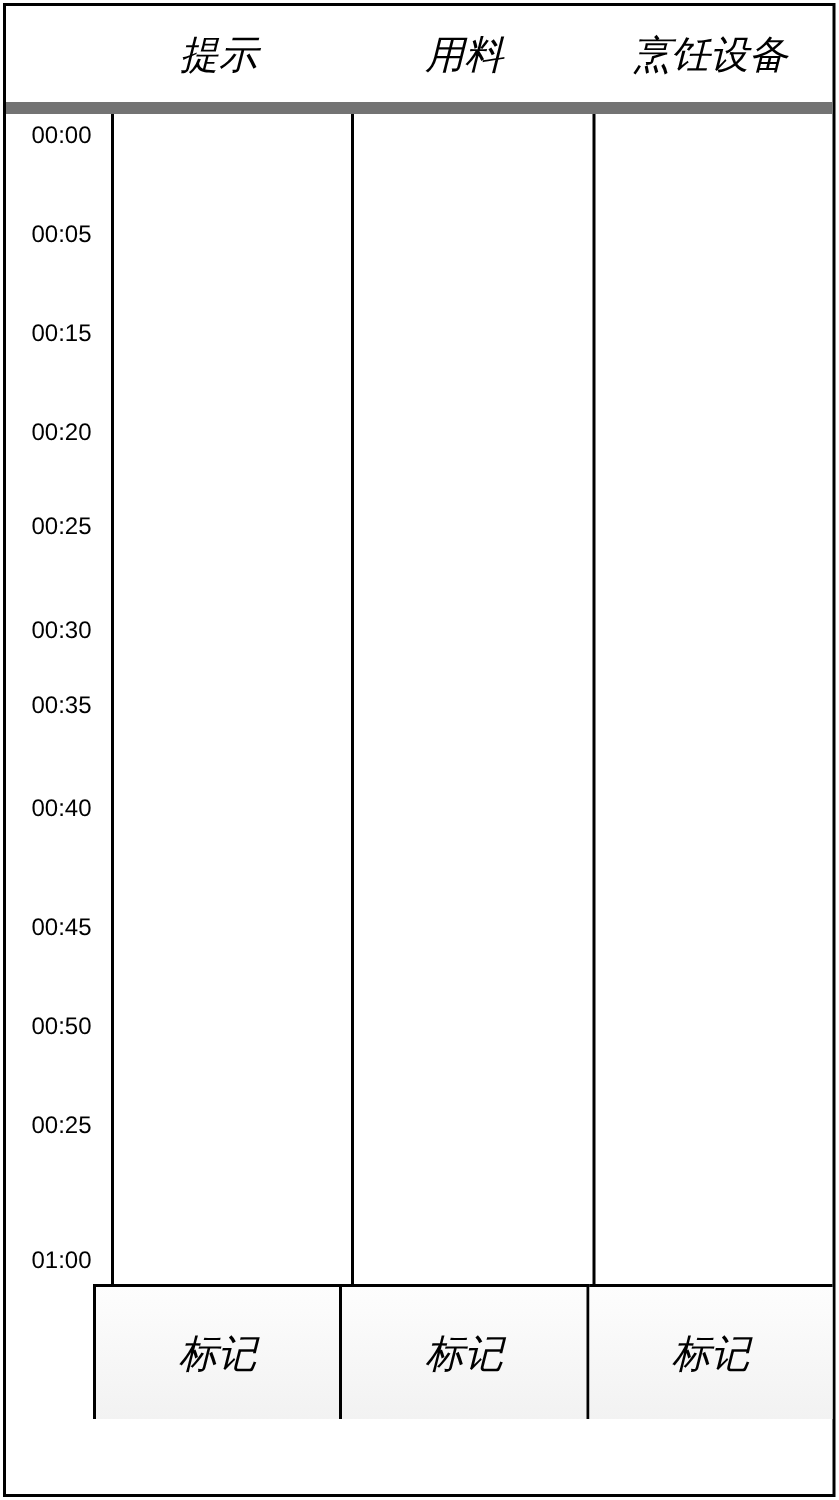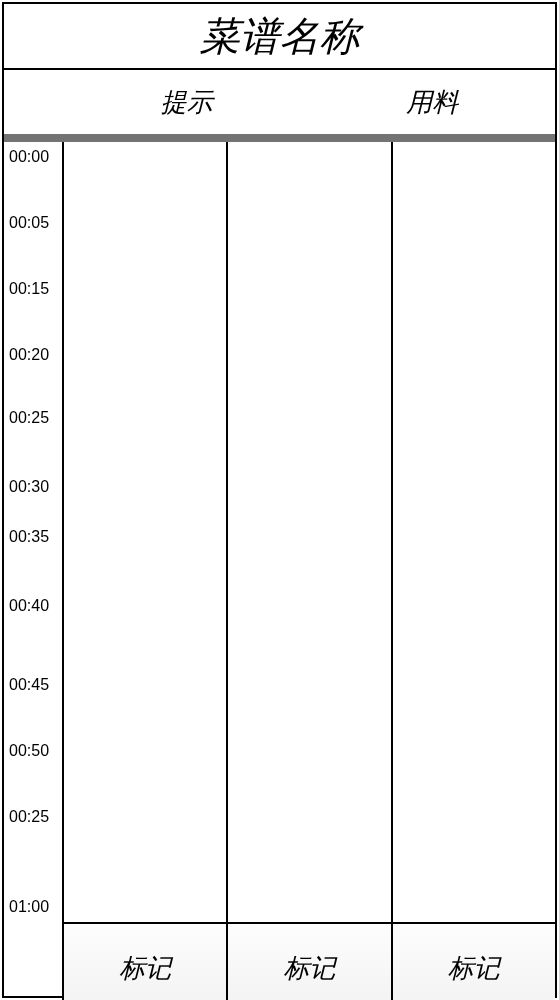--- a/index.html
+++ b/index.html
@@ -41,20 +41,21 @@
     .header-col {
       flex: 1;
       display: flex;
       align-items: center;
       justify-content: center;
     }
     .body {
       display: flex;
       height: 780px;
       position: relative;
+      padding-left: 12px;
     }
     .time-col {
       width: 60px;
       border-right: 2px solid #000;
       position: relative;
       font-size: 16px;
       font-family: sans-serif;
     }
     .time-label {
       position: absolute;
@@ -104,26 +105,26 @@
       background: linear-gradient(to bottom, #fdfdfd, #f2f2f2);
     }
     .footer-btn:last-child {
       border-right: none;
     }
   </style>
 </head>
 <body>
 
 <div class="outer">
-  <div class="title-row">菜谱名称</div>
 
   <div class="header-row">
     <div class="header-time"></div>
     <div class="header-col">提示</div>
     <div class="header-col">用料</div>
+    <div class="header-col">烹饪设备</div>
   </div>
 
   <div class="body">
     <div class="time-col">
       <div class="time-label" style="top:6px">00:00</div>
       <div class="time-label" style="top:72px">00:05</div>
       <div class="time-label" style="top:138px">00:15</div>
       <div class="time-label" style="top:204px">00:20</div>
       <div class="time-label" style="top:267px">00:25</div>
       <div class="time-label" style="top:336px">00:30</div>

